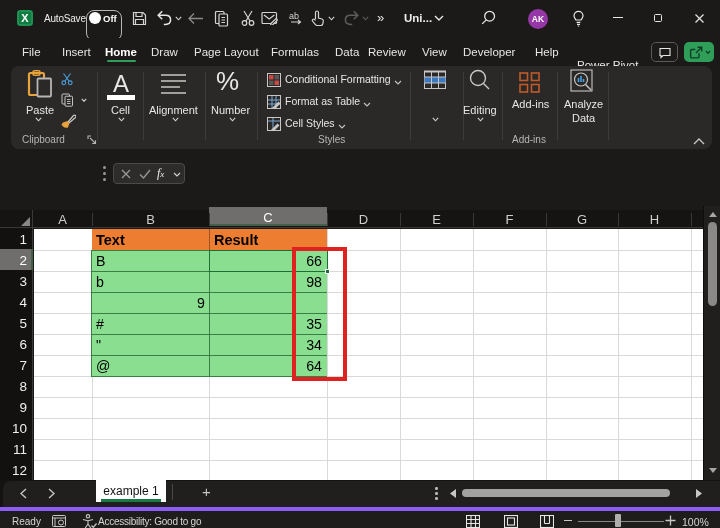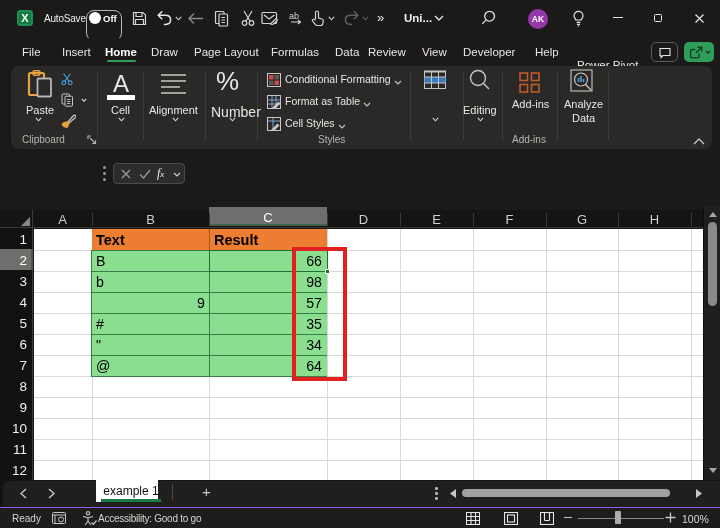--- a/index.html
+++ b/index.html
@@ -200,21 +200,21 @@
 
     <svg class="abs" style="left:161px;top:7px;" width="26" height="22" viewBox="0 0 26 22" stroke="#c8c6c4" stroke-width="1.6">
       <path d="M0 2 h25 M0 8 h25 M0 14 h19 M0 20 h25"></path>
     </svg>
     <div class="abs" style="left:149px;top:38px;font-size:11px;color:#e8e6e4;">Alignment</div>
     <svg class="abs" style="left:172px;top:51px;" width="7" height="4.5" viewBox="0 0 7 4.5" fill="none" stroke="#d6d4d2" stroke-width="1.1">
         <path d="M0.8 0.8 L3.5 3.8 L6.2 0.8"></path>
       </svg>
 
     <div class="abs" style="left:216px;top:0px;font-size:26px;color:#e8e6e4;">%</div>
-    <div class="abs" style="left:211px;top:38px;font-size:14px;color:#e8e6e4;">Number</div>
+    <div class="abs" style="left:211px;top:38px;font-size:11px;color:#e8e6e4;">Number</div>
     <svg class="abs" style="left:229px;top:51px;" width="7" height="4.5" viewBox="0 0 7 4.5" fill="none" stroke="#d6d4d2" stroke-width="1.1">
         <path d="M0.8 0.8 L3.5 3.8 L6.2 0.8"></path>
       </svg>
 
     <svg class="abs" style="left:267px;top:7px;" width="14" height="14" viewBox="0 0 14 14">
       <rect x="0.5" y="0.5" width="13" height="13" fill="none" stroke="#c8c6c4" stroke-width="1"></rect>
       <rect x="2" y="2" width="4.5" height="4.5" fill="#c84a48"></rect>
       <rect x="7.5" y="2" width="4.5" height="4.5" fill="#5a5856"></rect>
       <rect x="2" y="7.5" width="4.5" height="4.5" fill="#5a5856"></rect>
       <rect x="7.5" y="7.5" width="4.5" height="4.5" fill="#c84a48"></rect>
@@ -392,21 +392,20 @@
       <div class="abs" style="left:57px;top:21px;width:1px;height:127px;background:#3c7d45;"></div>
 
       <div class="abs" style="left:62px;top:24px;font-size:14.2px;color:#000;">B</div>
       <div class="abs" style="left:62px;top:45px;font-size:14.2px;color:#000;">b</div>
       <div class="abs" style="left:58px;top:66px;width:113px;text-align:right;font-size:14.2px;color:#000;">9</div>
       <div class="abs" style="left:62px;top:87px;font-size:14.2px;color:#000;">#</div>
       <div class="abs" style="left:62px;top:108px;font-size:14.2px;color:#000;">"</div>
       <div class="abs" style="left:62px;top:129px;font-size:14.2px;color:#000;">@</div>
       <div class="abs" style="left:176px;top:24px;width:112px;text-align:right;font-size:14.2px;color:#000;">66</div>
       <div class="abs" style="left:176px;top:45px;width:112px;text-align:right;font-size:14.2px;color:#000;">98</div>
-      <div class="abs" style="left:176px;top:66px;width:112px;text-align:right;font-size:14.2px;color:#000;">57</div>
       <div class="abs" style="left:176px;top:87px;width:112px;text-align:right;font-size:14.2px;color:#000;">35</div>
       <div class="abs" style="left:176px;top:108px;width:112px;text-align:right;font-size:14.2px;color:#000;">34</div>
       <div class="abs" style="left:176px;top:129px;width:112px;text-align:right;font-size:14.2px;color:#000;">64</div>
 
       <div class="abs" style="left:175px;top:21px;width:119px;height:22px;border:1.5px solid #1e6e36;"></div>
       <div class="abs" style="left:291px;top:40px;width:5px;height:5px;background:#1e6e36;border:1px solid #fff;"></div>
 
       <div class="abs" style="left:257.5px;top:17.5px;width:55.5px;height:134px;border:4px solid #df2220;"></div>
     </div>
 
@@ -422,39 +421,39 @@
   </div>
 
   <div class="abs" id="tabbar" style="left:0;top:480px;width:720px;height:27px;background:#141312;">
     <div class="abs" style="left:3px;top:1px;width:717px;height:26px;background:#201f1e;border-radius:8px 0 0 0;"></div>
     <svg class="abs" style="left:20px;top:8px;" width="7" height="11" viewBox="0 0 7 11" fill="none" stroke="#c8c6c4" stroke-width="1.4">
         <path d="M6 1 L1 5.5 L6 10"></path>
       </svg>
     <svg class="abs" style="left:48px;top:8px;" width="7" height="11" viewBox="0 0 7 11" fill="none" stroke="#c8c6c4" stroke-width="1.4">
         <path d="M1 1 L6 5.5 L1 10"></path>
       </svg>
-    <div class="abs" style="left:96px;top:0;width:62px;height:22px;background:#ffffff;">
+    <div class="abs" style="left:96px;top:0;width:70px;height:22px;background:#ffffff;">
       <div class="abs" style="left:0;top:4px;width:70px;text-align:center;font-size:12px;color:#111;">example 1</div>
       <div class="abs" style="left:5px;top:19px;width:60px;height:3px;background:#187a42;"></div>
     </div>
     <div class="abs" style="left:172px;top:4px;width:1px;height:16px;background:#4a4846;"></div>
     <div class="abs" style="left:202px;top:3px;font-size:15px;color:#c8c6c4;">+</div>
     <div class="abs" style="left:435px;top:7px;width:2.5px;height:2.5px;border-radius:50%;background:#b8b6b4;"></div>
     <div class="abs" style="left:435px;top:12px;width:2.5px;height:2.5px;border-radius:50%;background:#b8b6b4;"></div>
     <div class="abs" style="left:435px;top:17px;width:2.5px;height:2.5px;border-radius:50%;background:#b8b6b4;"></div>
     <svg class="abs" style="left:450px;top:9px;" width="6" height="9" viewBox="0 0 6 9" fill="#c8c6c4">
         <path d="M6 0 L0 4.5 L6 9 z"></path>
       </svg>
     <div class="abs" style="left:462px;top:9px;width:208px;height:8px;background:#a3a2a0;border-radius:4px;"></div>
     <svg class="abs" style="left:696px;top:9px;" width="6" height="9" viewBox="0 0 6 9" fill="#c8c6c4">
         <path d="M0 0 L6 4.5 L0 9 z"></path>
       </svg>
   </div>
 
-  <div class="abs" id="statusbar" style="left:0;top:507px;width:720px;height:21px;background:#1e1d1c;border-top:1px solid #8b5cf6;color:#d6d4d2;font-size:10.5px;">
+  <div class="abs" id="statusbar" style="left:0;top:507px;width:720px;height:21px;background:#1e1d1c;border-top:4px solid #8b5cf6;color:#d6d4d2;font-size:10.5px;">
     <div class="abs" style="left:12px;top:5px;font-size:10px;">Ready</div>
     <svg class="abs" style="left:52px;top:4px;" width="14" height="12" viewBox="0 0 14 12" fill="none" stroke="#c8c6c4" stroke-width="1">
       <rect x="0.5" y="0.5" width="13" height="11" rx="1"></rect>
       <path d="M0.5 3 h13 M3 3 v8.5"></path>
       <circle cx="9" cy="7.5" r="2.5"></circle>
     </svg>
     <svg class="abs" style="left:82px;top:3px;" width="15" height="15" viewBox="0 0 15 15" fill="none" stroke="#c8c6c4" stroke-width="1.1">
       <circle cx="6" cy="2.3" r="1.7"></circle>
       <path d="M1 5.5 l5 1.2 5 -1.2 M6 6.5 v3.5 M6 10 l-2.8 4 M6 10 l2.8 4"></path>
       <path d="M9.5 11.5 l1.8 1.8 L14.5 9.5" stroke-width="1.3"></path>

